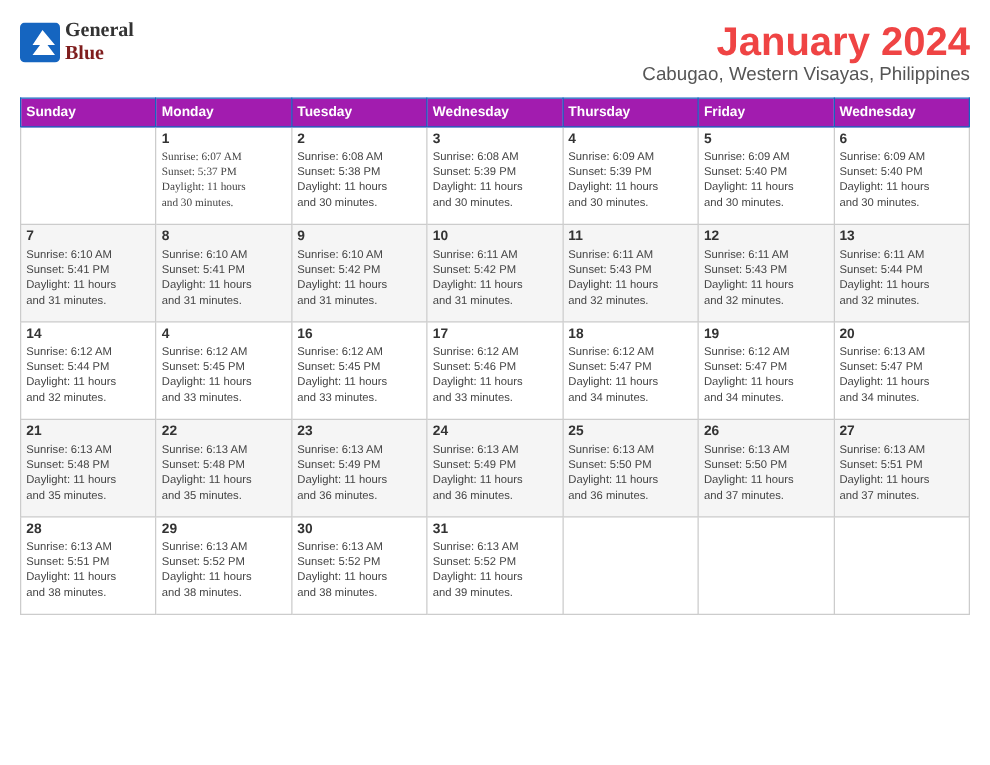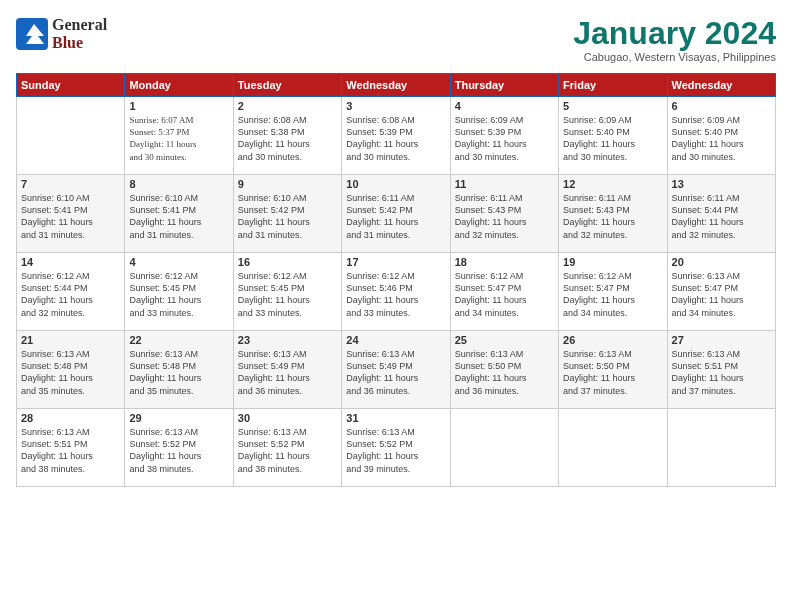--- a/index.html
+++ b/index.html
@@ -30,34 +30,34 @@
       display: flex;
       align-items: center;
       gap: 4px;
     }
     .title-block {
       text-align: right;
     }
     .month-title {
       font-size: 32px;
       font-weight: bold;
-      color: #0f766e;
+      color: #ef4444;
       line-height: 1.1;
     }
     .location {
-      font-size: 11px;
+      font-size: 15px;
       color: #555;
     }
     table {
       width: 100%;
       border-collapse: collapse;
       table-layout: fixed;
     }
     thead th {
-      background-color: #b91c1c;
+      background-color: #a21caf;
       color: #fff;
       font-size: 11px;
       font-weight: bold;
       padding: 5px 4px;
       text-align: left;
       border: 1px solid #1565c0;
     }
     tbody td {
       border: 1px solid #ccc;
       vertical-align: top;

